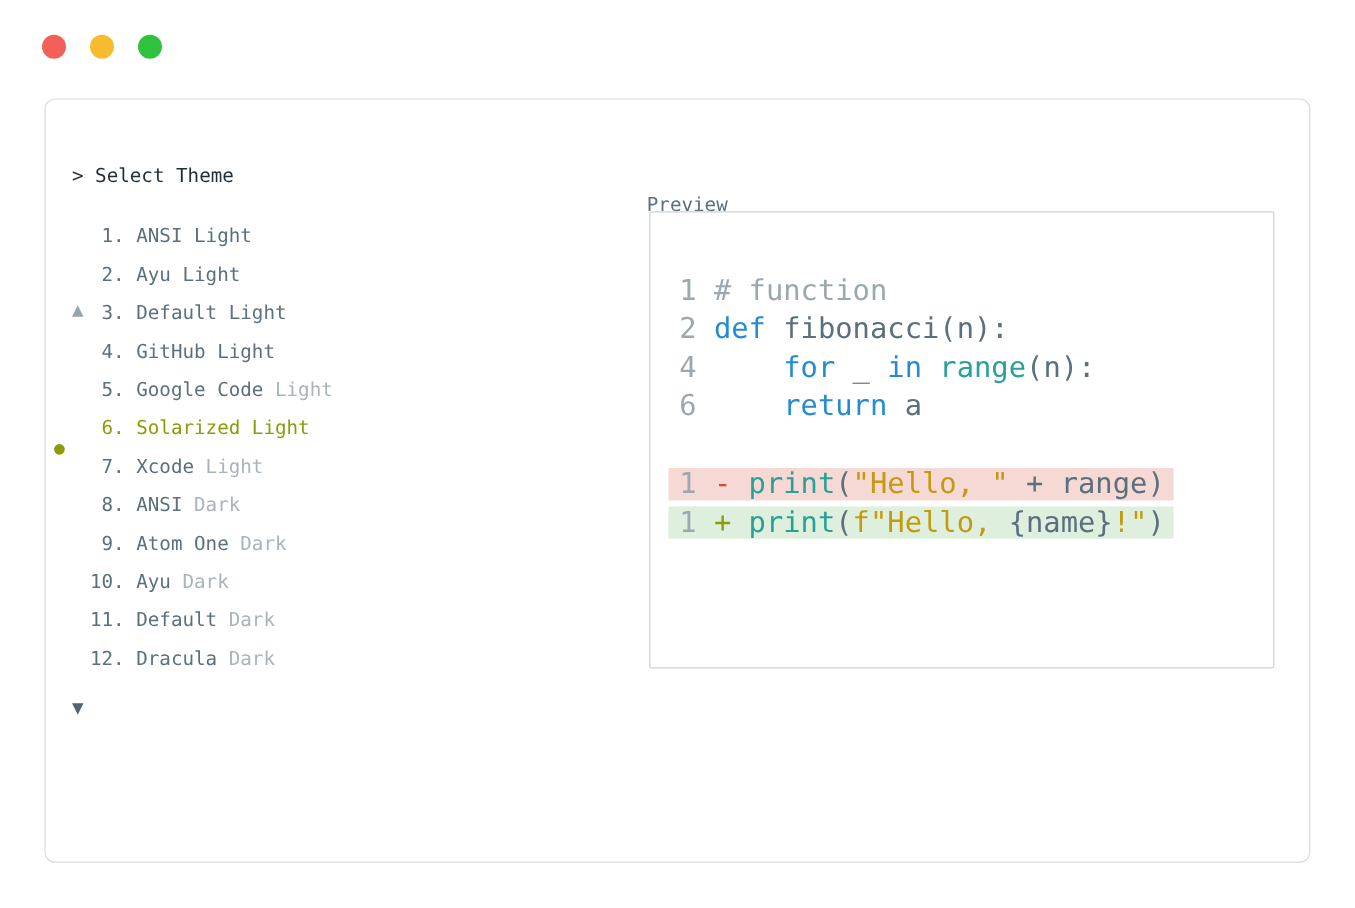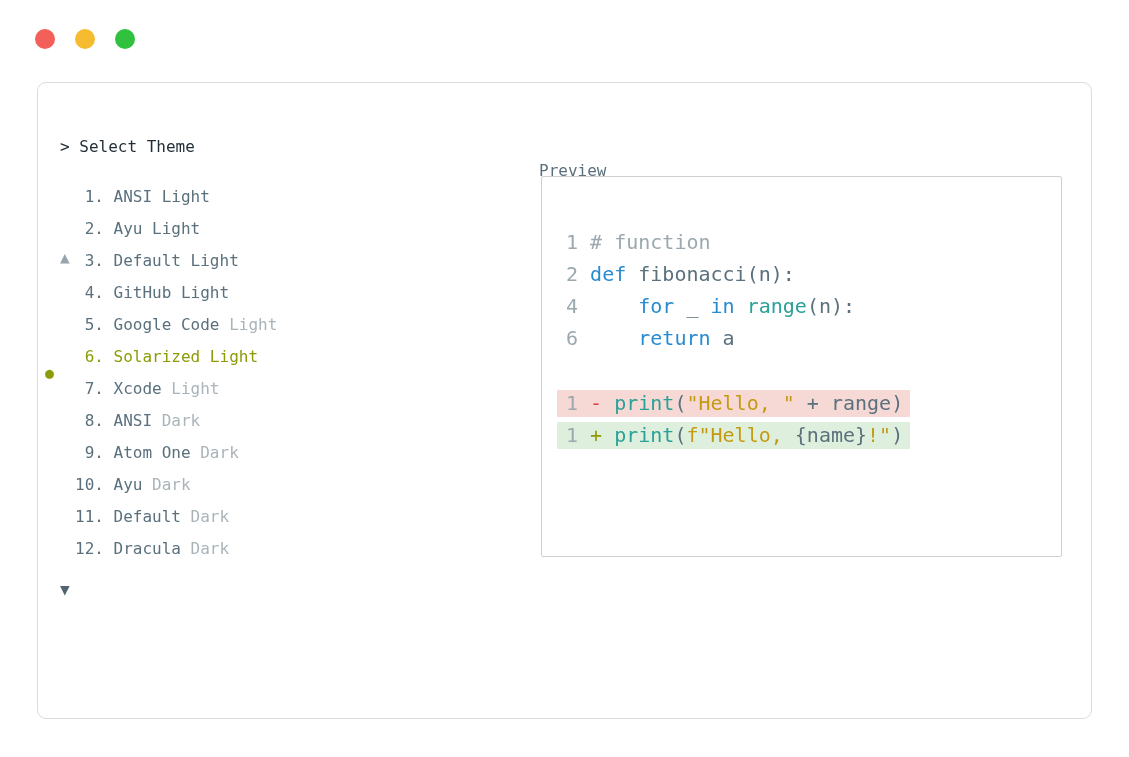--- a/index.html
+++ b/index.html
@@ -26,21 +26,21 @@
   .row.sel .rnum,.row.sel .rname{color:var(--selected);}
 
   .bullet{position:absolute;left:7px;top:274px;width:30px;height:32px;line-height:32px;
           font-size:15px;color:var(--selected);}
 
   .help{position:absolute;left:7px;top:558px;color:var(--dim);}
 
   .preview-label{position:absolute;left:501px;top:48px;color:var(--fg);margin-top:24px;}
   .preview-box{position:absolute;left:503px;top:93px;width:519px;height:379px;
                border:1.5px solid var(--boxBorder);border-radius:2px;background:#ffffff;overflow:hidden;}
-  .code{padding:49px 0 0 15px;font-size:20px;line-height:32px;}
+  .code{padding:49px 0 0 15px;font-size:24px;line-height:32px;}
   .line{white-space:pre;height:32px;padding-left:9px;}
   .line.gap{margin-top:32px;}
   .diffline{padding-left:0;}
   .chip{display:inline-block;line-height:27px;padding:0 7px 0 9px;border-radius:1px;vertical-align:middle;}
   .chip.removed{background:var(--removedBg);}
   .chip.added{background:var(--addedBg);}
 
   .tk-fg{color:var(--fg);}
   .tk-comment{color:var(--comment);}
   .tk-linenum{color:var(--linenum);}

